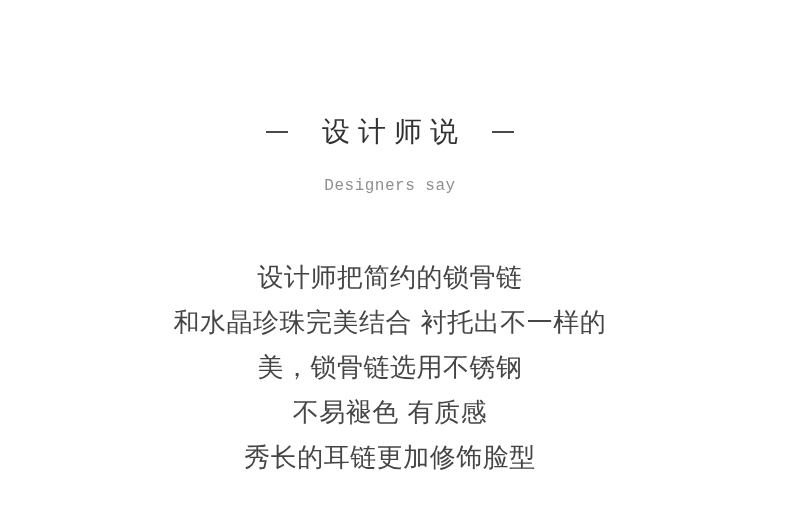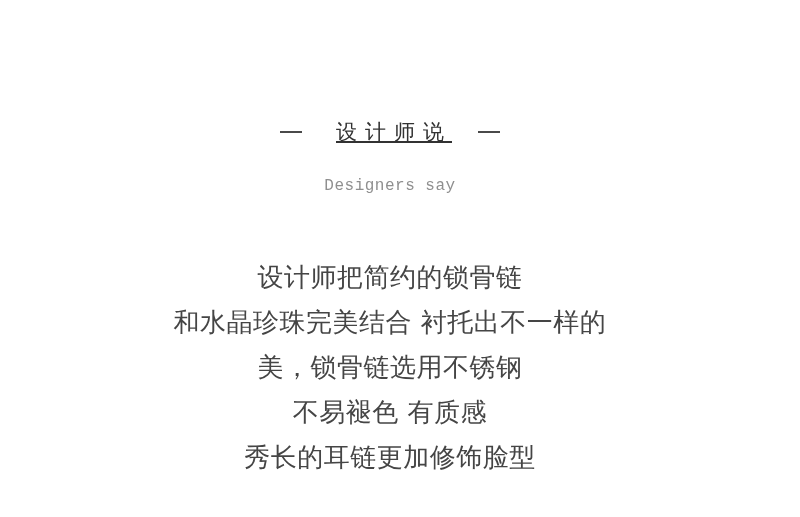--- a/index.html
+++ b/index.html
@@ -32,27 +32,26 @@
     align-items: center;
     justify-content: center;
     gap: 26px;
   }
   .title-dash {
     width: 22px;
     height: 2px;
     background: #4a4a4a;
   }
   .page-title {
-    font-size: 21px;
+    font-size: 28px;
     letter-spacing: 8px;
     padding-left: 8px; 
     color: #323232;
     font-weight: 400;
     white-space: nowrap;
-    text-decoration: underline;
   }
   .subtitle {
     position: absolute;
     top: 177px;
     left: 0;
     width: 100%;
     text-align: center;
     font-family: "Liberation Mono", "DejaVu Sans Mono", monospace;
     font-size: 16px;
     letter-spacing: 0.5px;

